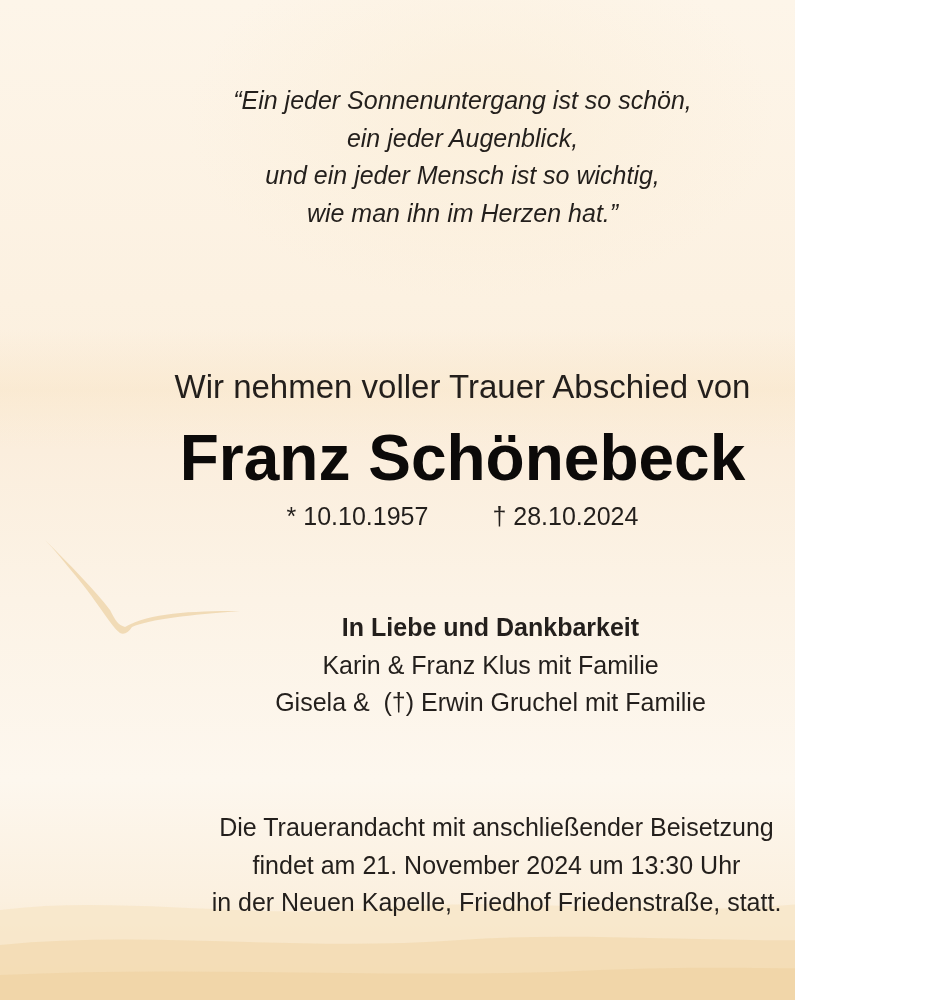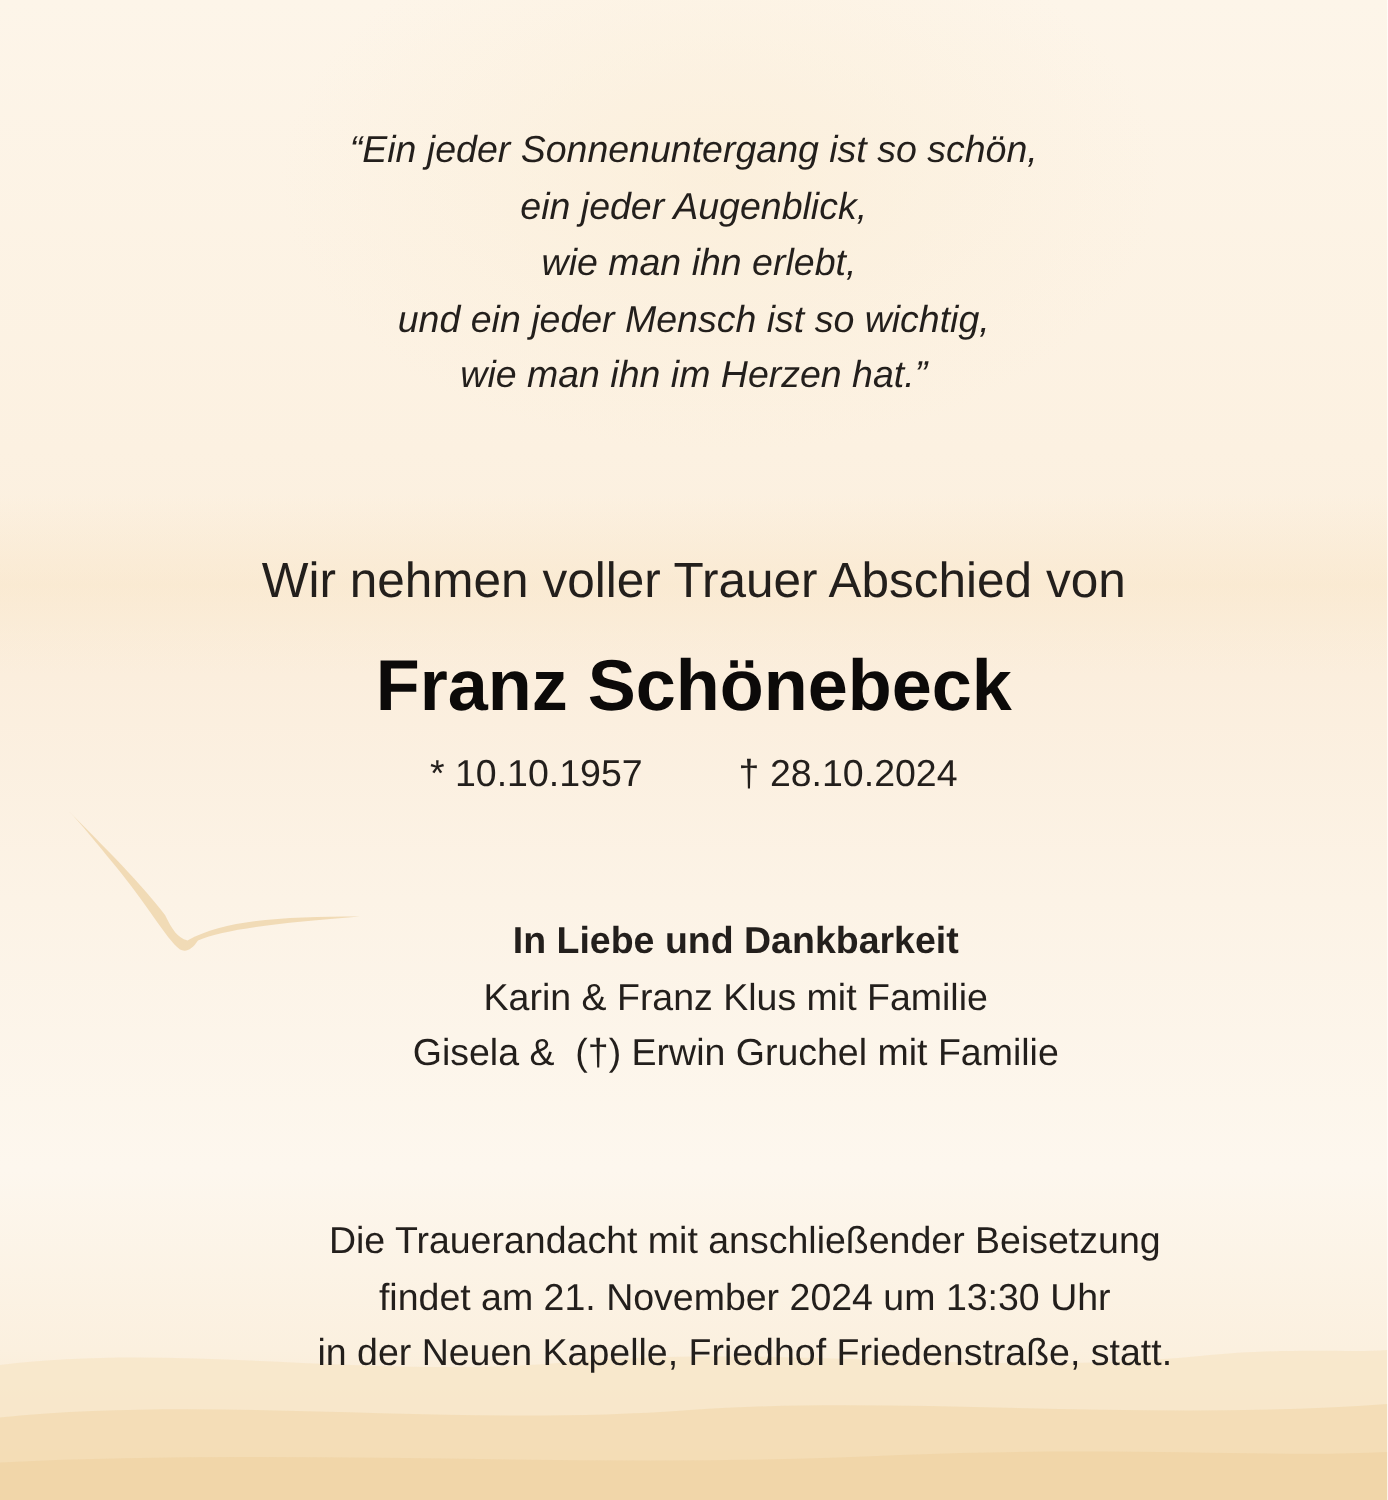--- a/index.html
+++ b/index.html
@@ -2,21 +2,21 @@
 <html><head>
   <meta charset="utf-8">
   <style>
     html, body { margin: 0; padding: 0; }
     body {
       width: 925px; height: 1000px; overflow: hidden;
       font-family: "Liberation Sans", sans-serif;
       color: #231f1c;
     }
     .card {
-      position: relative; width: 925px; height: 1000px; overflow: hidden;
+      position: relative; width: 795px; height: 1000px; overflow: hidden;
       background:
         radial-gradient(ellipse 420px 260px at 480px 120px, rgba(250,236,212,0.55), rgba(255,247,235,0) 70%),
         linear-gradient(180deg, #fdf5e9 0%, #fcf1e1 30%, #fbeedd 45%, #fcf3e6 60%, #fdf7ee 78%, #fbf0df 90%, #f7e4c6 100%);
     }
     .haze {
       position: absolute; left: 0; top: 330px; width: 925px; height: 120px;
       background: linear-gradient(180deg, rgba(248,228,196,0) 0%, rgba(248,228,196,0.45) 50%, rgba(248,228,196,0) 100%);
       pointer-events: none;
     }
     .sea {
@@ -24,21 +24,21 @@
     }
     .gull { position: absolute; left: 40px; top: 535px; width: 220px; height: 110px; pointer-events: none; }
 
     .block { position: absolute; left: 0; width: 925px; text-align: center; }
     .quote {
       top: 82px; font-style: italic; font-size: 25px; line-height: 37.5px;
     }
     .quote div { white-space: pre; }
     .intro { top: 370px; font-size: 33px; line-height: 34px; }
     .name {
-      top: 418px; font-size: 48px; font-weight: bold; line-height: 80px; color: #0c0a09;
+      top: 418px; font-size: 64px; font-weight: bold; line-height: 80px; color: #0c0a09;
       letter-spacing: 0px;
     }
     .dates { top: 499px; font-size: 25px; line-height: 34px; }
     .dates span { display: inline-block; }
     .dates .gap { width: 64px; }
     .mourners { top: 609px; font-size: 25px; line-height: 37.5px; padding-left: 28px; }
     .mourners .title { font-weight: bold; }
     .mourners div { white-space: pre; }
     .service { top: 809px; font-size: 25px; line-height: 37.5px; margin-left: 34px; }
   </style>
@@ -54,21 +54,20 @@
 
   <svg class="sea" viewBox="0 0 925 110" preserveAspectRatio="none">
     <path d="M0 20 C 120 5, 250 30, 380 18 C 520 6, 650 28, 800 14 C 860 8, 900 12, 925 10 L925 110 L0 110 Z" fill="#f7e6c8" opacity="0.8"></path>
     <path d="M0 55 C 150 40, 300 62, 460 50 C 600 40, 760 58, 925 46 L925 110 L0 110 Z" fill="#f3dbb2" opacity="0.8"></path>
     <path d="M0 85 C 200 75, 400 90, 600 80 C 750 74, 850 82, 925 78 L925 110 L0 110 Z" fill="#efd3a4" opacity="0.7"></path>
   </svg>
 
   <div class="block quote">
     <div>“Ein jeder Sonnenuntergang ist so schön,</div>
     <div>ein jeder Augenblick,</div>
-    <div> wie man ihn erlebt,</div>
     <div>und ein jeder Mensch ist so wichtig,</div>
     <div>wie man ihn im Herzen hat.”</div>
   </div>
 
   <div class="block intro">Wir nehmen voller Trauer Abschied von</div>
 
   <div class="block name">Franz Schönebeck</div>
 
   <div class="block dates">
     <span>* 10.10.1957</span><span class="gap"></span><span>† 28.10.2024</span>

